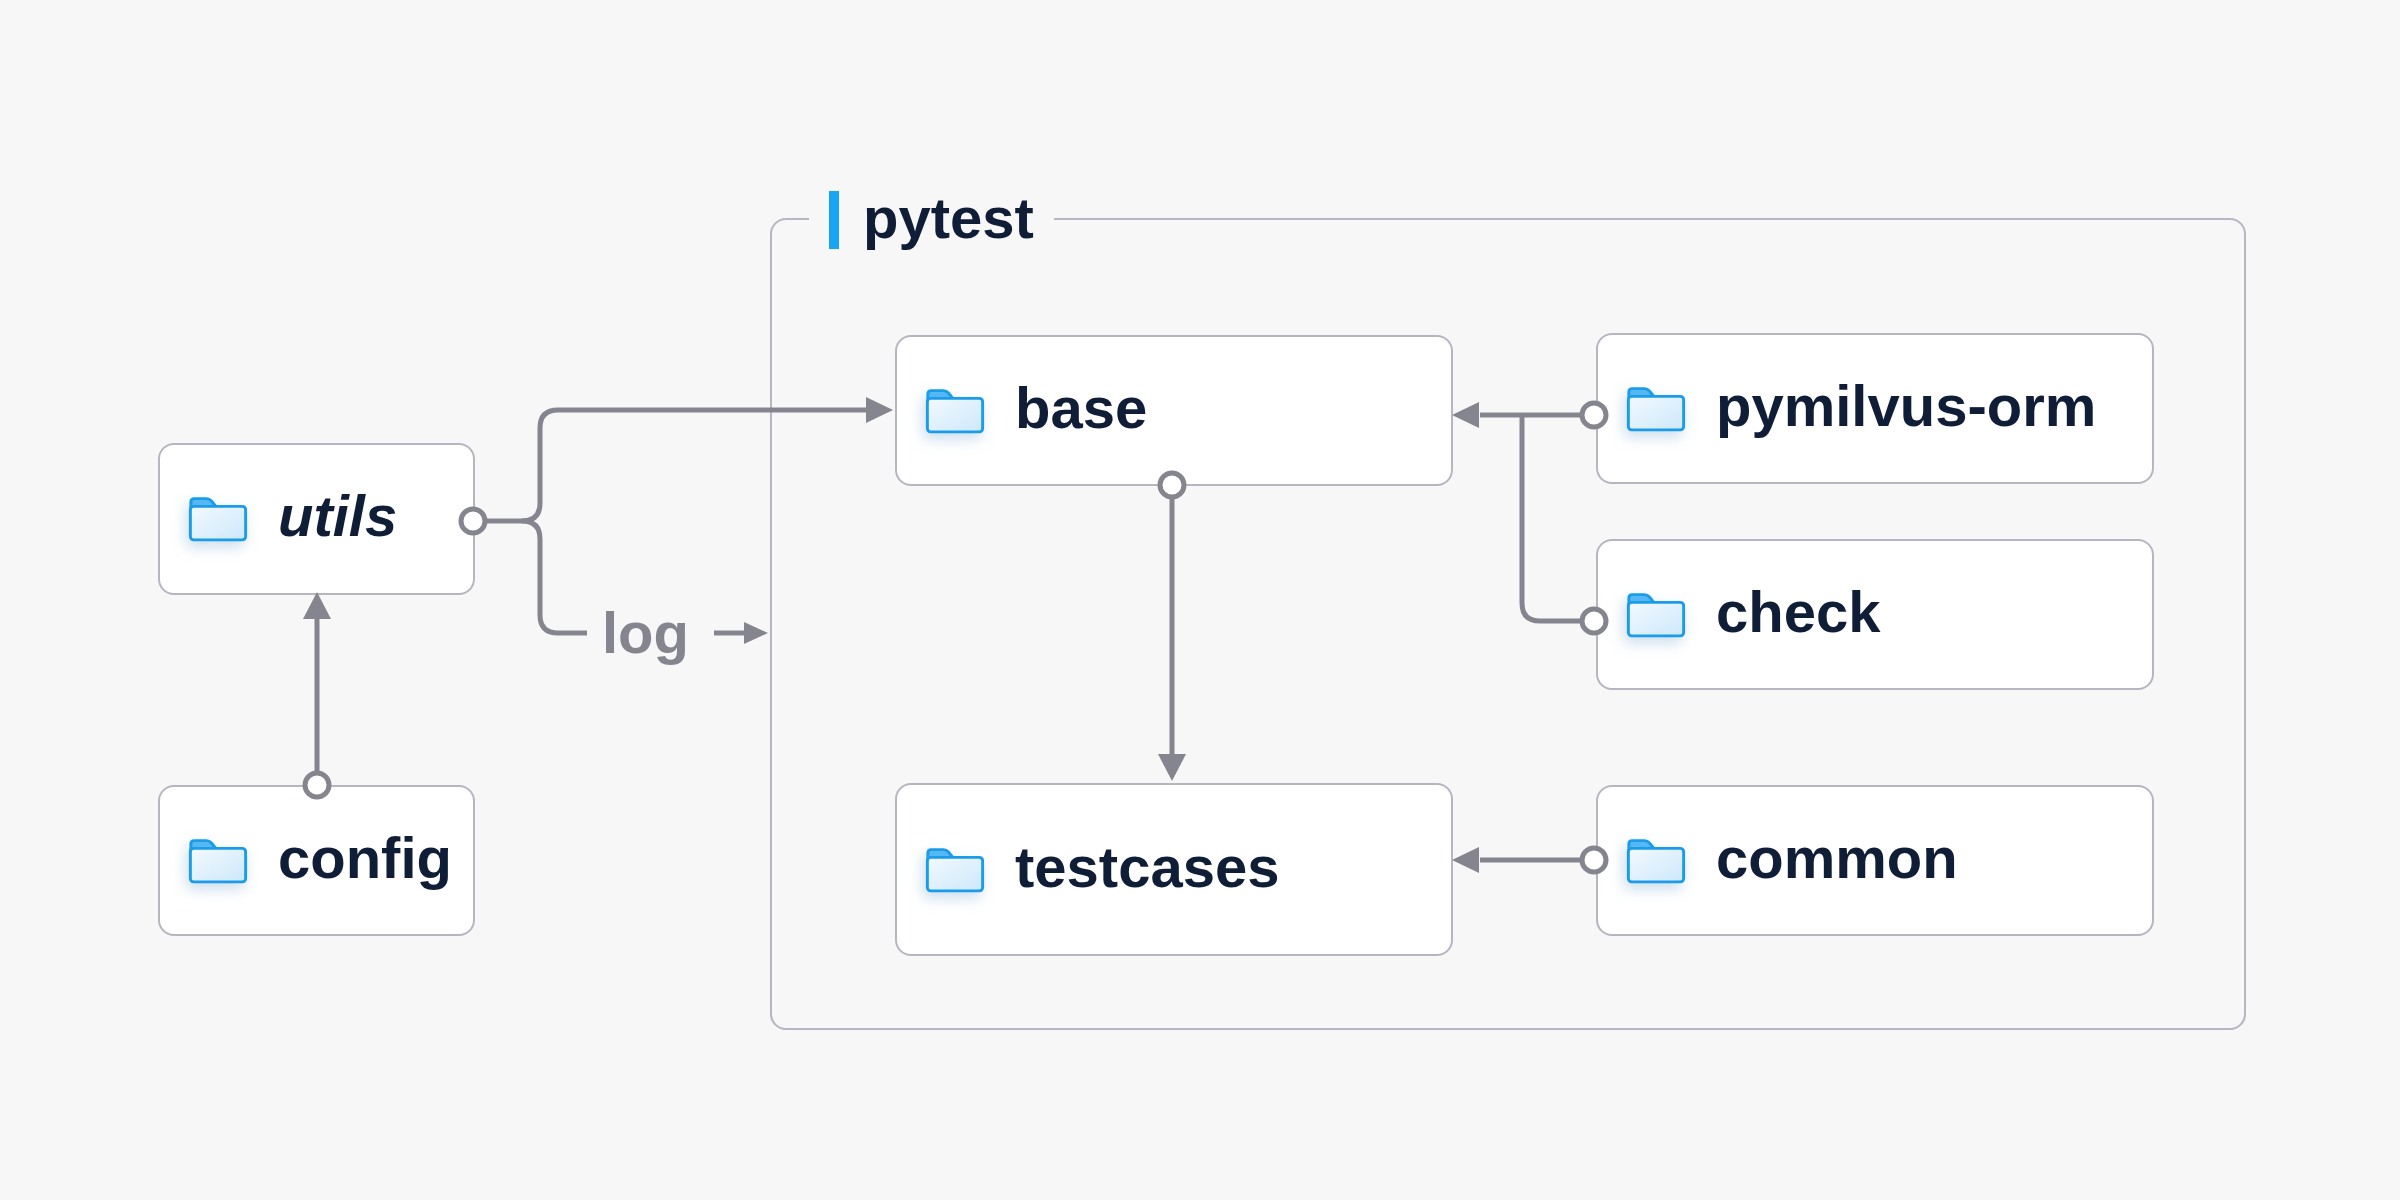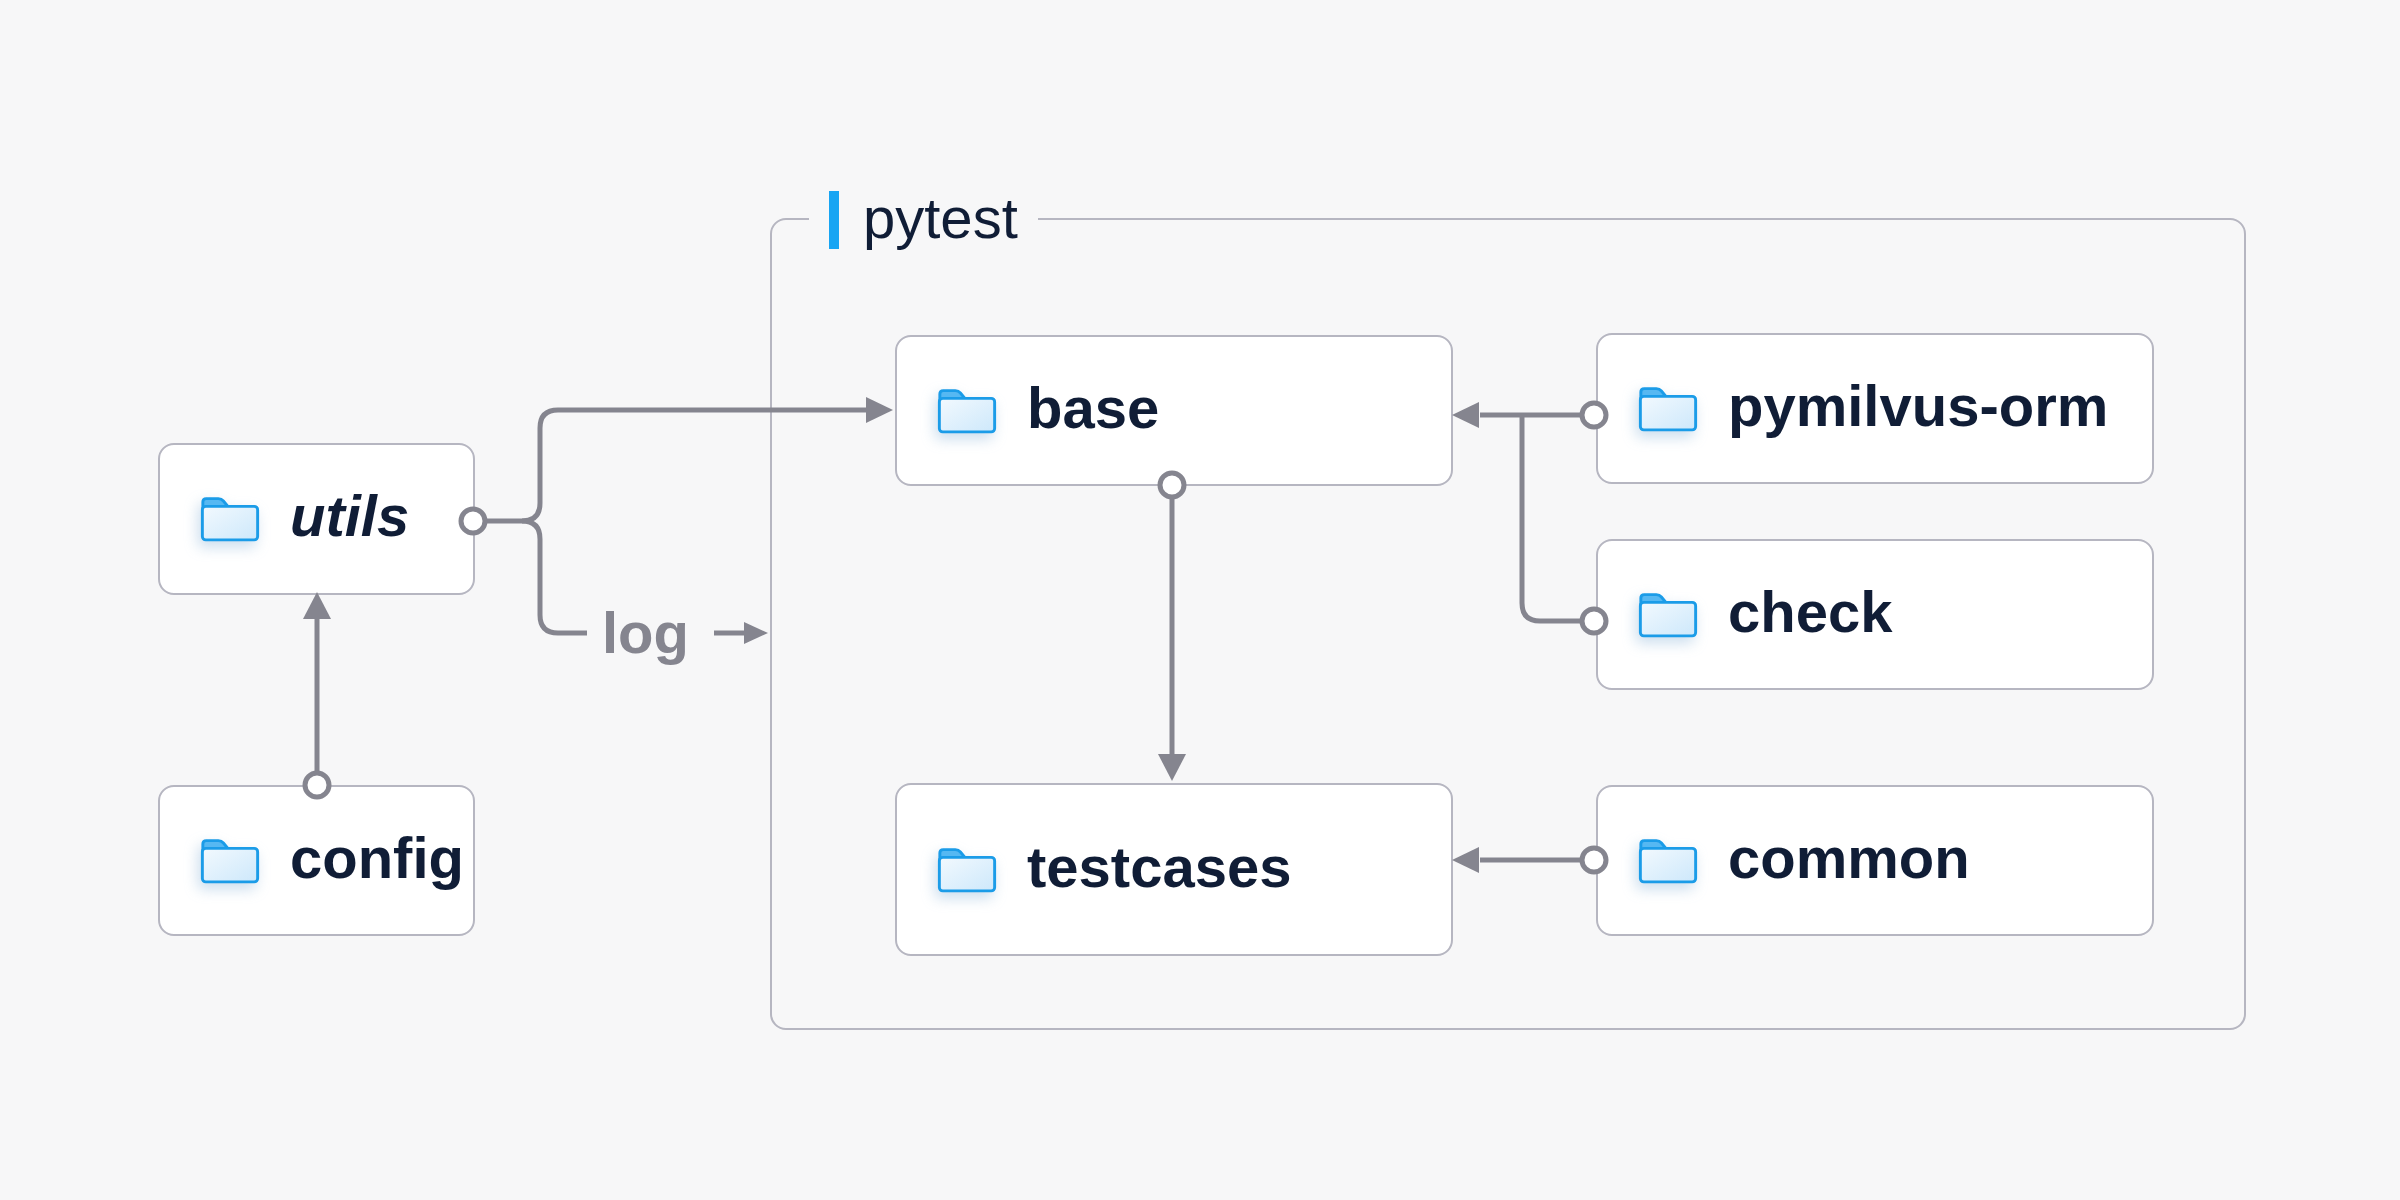--- a/index.html
+++ b/index.html
@@ -31,32 +31,32 @@
   }
   .group-label{
     position:absolute;left:37px;top:0;transform:translateY(-50%);
     display:flex;align-items:center;gap:24px;
     background:var(--background);padding:0 20px;
   }
   .group-label .bar{
     width:10px;height:58px;background:var(--accent-blue);
   }
   .group-label .txt{
-    font-size:58px;font-weight:400;color:var(--label-text);line-height:1;
+    font-size:58px;font-weight:700;color:var(--label-text);line-height:1;
     padding-bottom:4px;
   }
 
   
   .node{
     position:absolute;
     background:var(--node-fill);
     border:2px solid var(--node-border);
     border-radius:16px;
     display:flex;align-items:center;
-    padding-left:38px;gap:28px;
+    padding-left:26px;gap:28px;
   }
   .node .label{
     font-size:58px;font-weight:600;color:var(--label-text);line-height:1;
     padding-bottom:6px;
   }
   .folder{
     width:64px;height:52px;flex:0 0 auto;
     filter:drop-shadow(-3px 6px 7px rgba(110,160,205,.35));
   }
 

